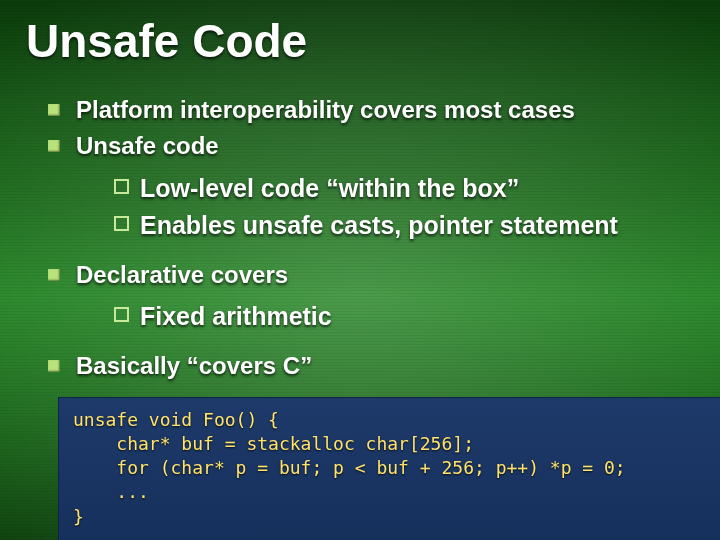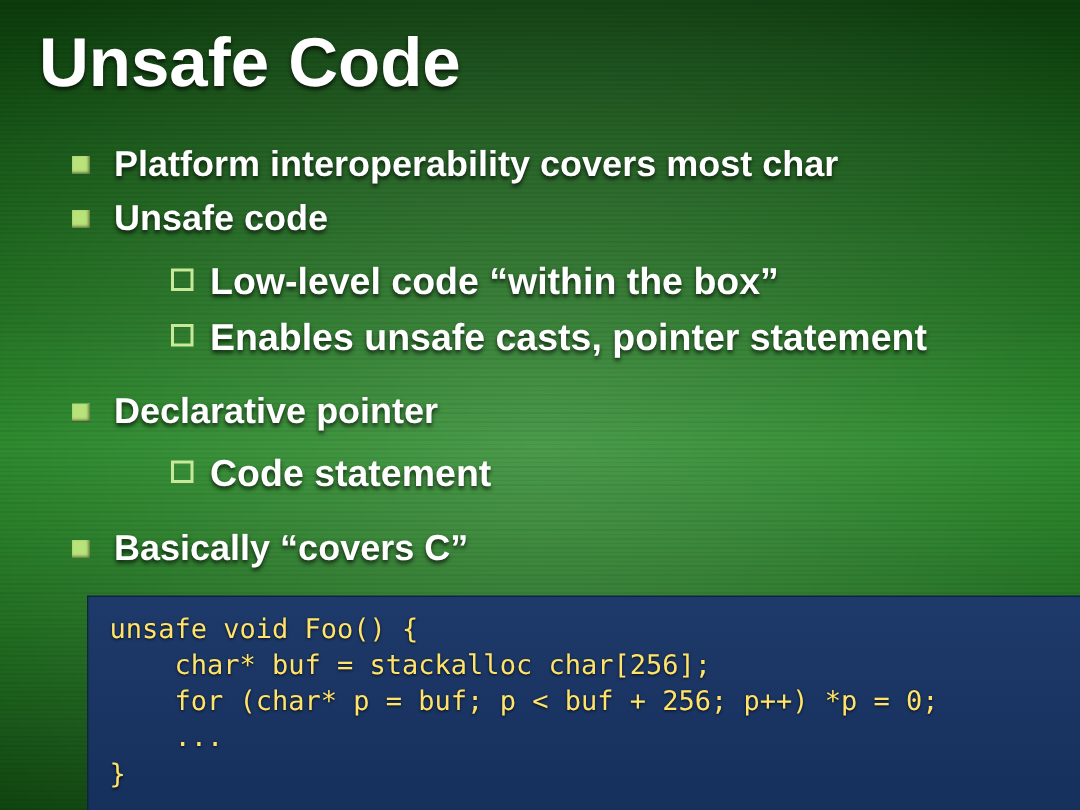--- a/index.html
+++ b/index.html
@@ -74,30 +74,30 @@
     white-space: pre;
   }
 </style>
 </head>
 <body>
 
 <div class="slide">
   <h1>Unsafe Code</h1>
 
   <ul class="level1">
-    <li><span>Platform interoperability covers most char</span></li>
+    <li><span>Platform interoperability covers most cases</span></li>
     <li><span>Unsafe code</span>
       <ul class="level2">
         <li><span>Low-level code “within the box”</span></li>
         <li><span>Enables unsafe casts, pointer statement</span></li>
       </ul>
     </li>
-    <li><span>Declarative pointer</span>
+    <li><span>Declarative covers</span>
       <ul class="level2">
-        <li><span>Code statement</span></li>
+        <li><span>Fixed arithmetic</span></li>
       </ul>
     </li>
     <li><span>Basically “covers C”</span></li>
   </ul>
 
   <div class="codebox">unsafe void Foo() {
     char* buf = stackalloc char[256];
     for (char* p = buf; p &lt; buf + 256; p++) *p = 0;
     ...
 }</div>

